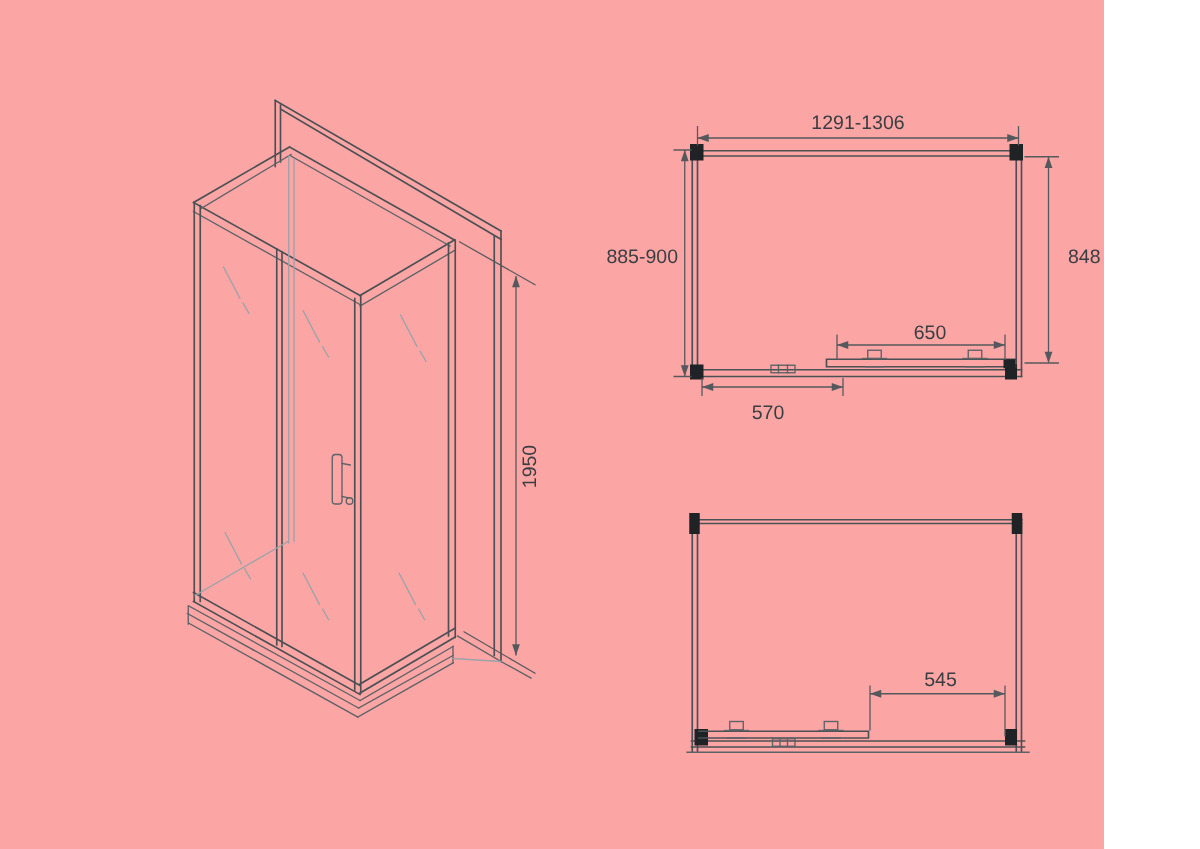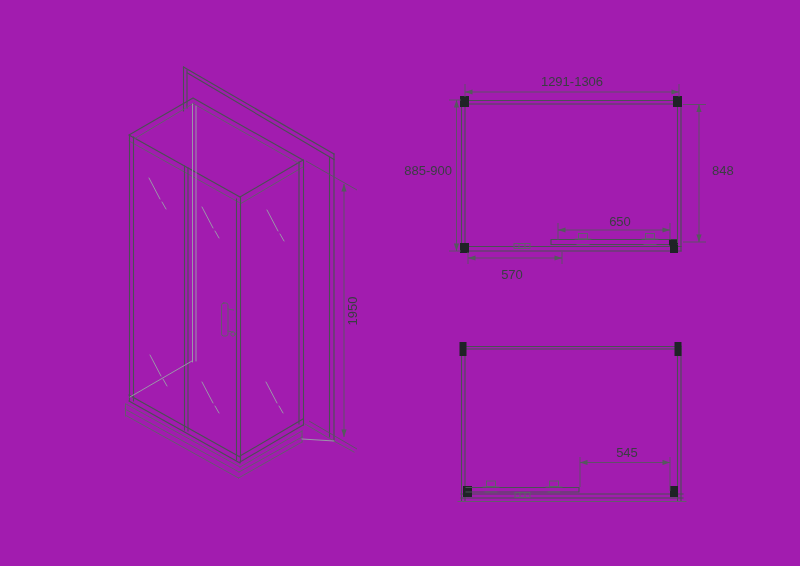--- a/index.html
+++ b/index.html
@@ -1,19 +1,19 @@
 <!DOCTYPE html>
 <html><head>
 <meta charset="utf-8">
 <style>
   html,body{margin:0;padding:0;background:#ffffff;}
   .canvas{
     position:relative;
-    width:800px;height:566px;
-    background:#a21caf;
+    width:736px;height:566px;
+    background:#fca5a5;
     font-family:"Liberation Sans", sans-serif;
     overflow:hidden;
   }
   svg{position:absolute;left:0;top:0;}
   .struct{stroke:#4b5054;stroke-width:1.1;fill:none;stroke-linecap:square;}
   .thin{stroke:#5d6267;stroke-width:0.9;fill:none;stroke-linecap:square;}
   .light{stroke:#9aa3a8;stroke-width:0.9;fill:none;stroke-linecap:round;}
   .dim{stroke:#55595d;stroke-width:0.85;fill:none;}
   .post{fill:#1f2326;stroke:none;}
   .dimtext{font-size:13px;fill:#3a3e42;}

